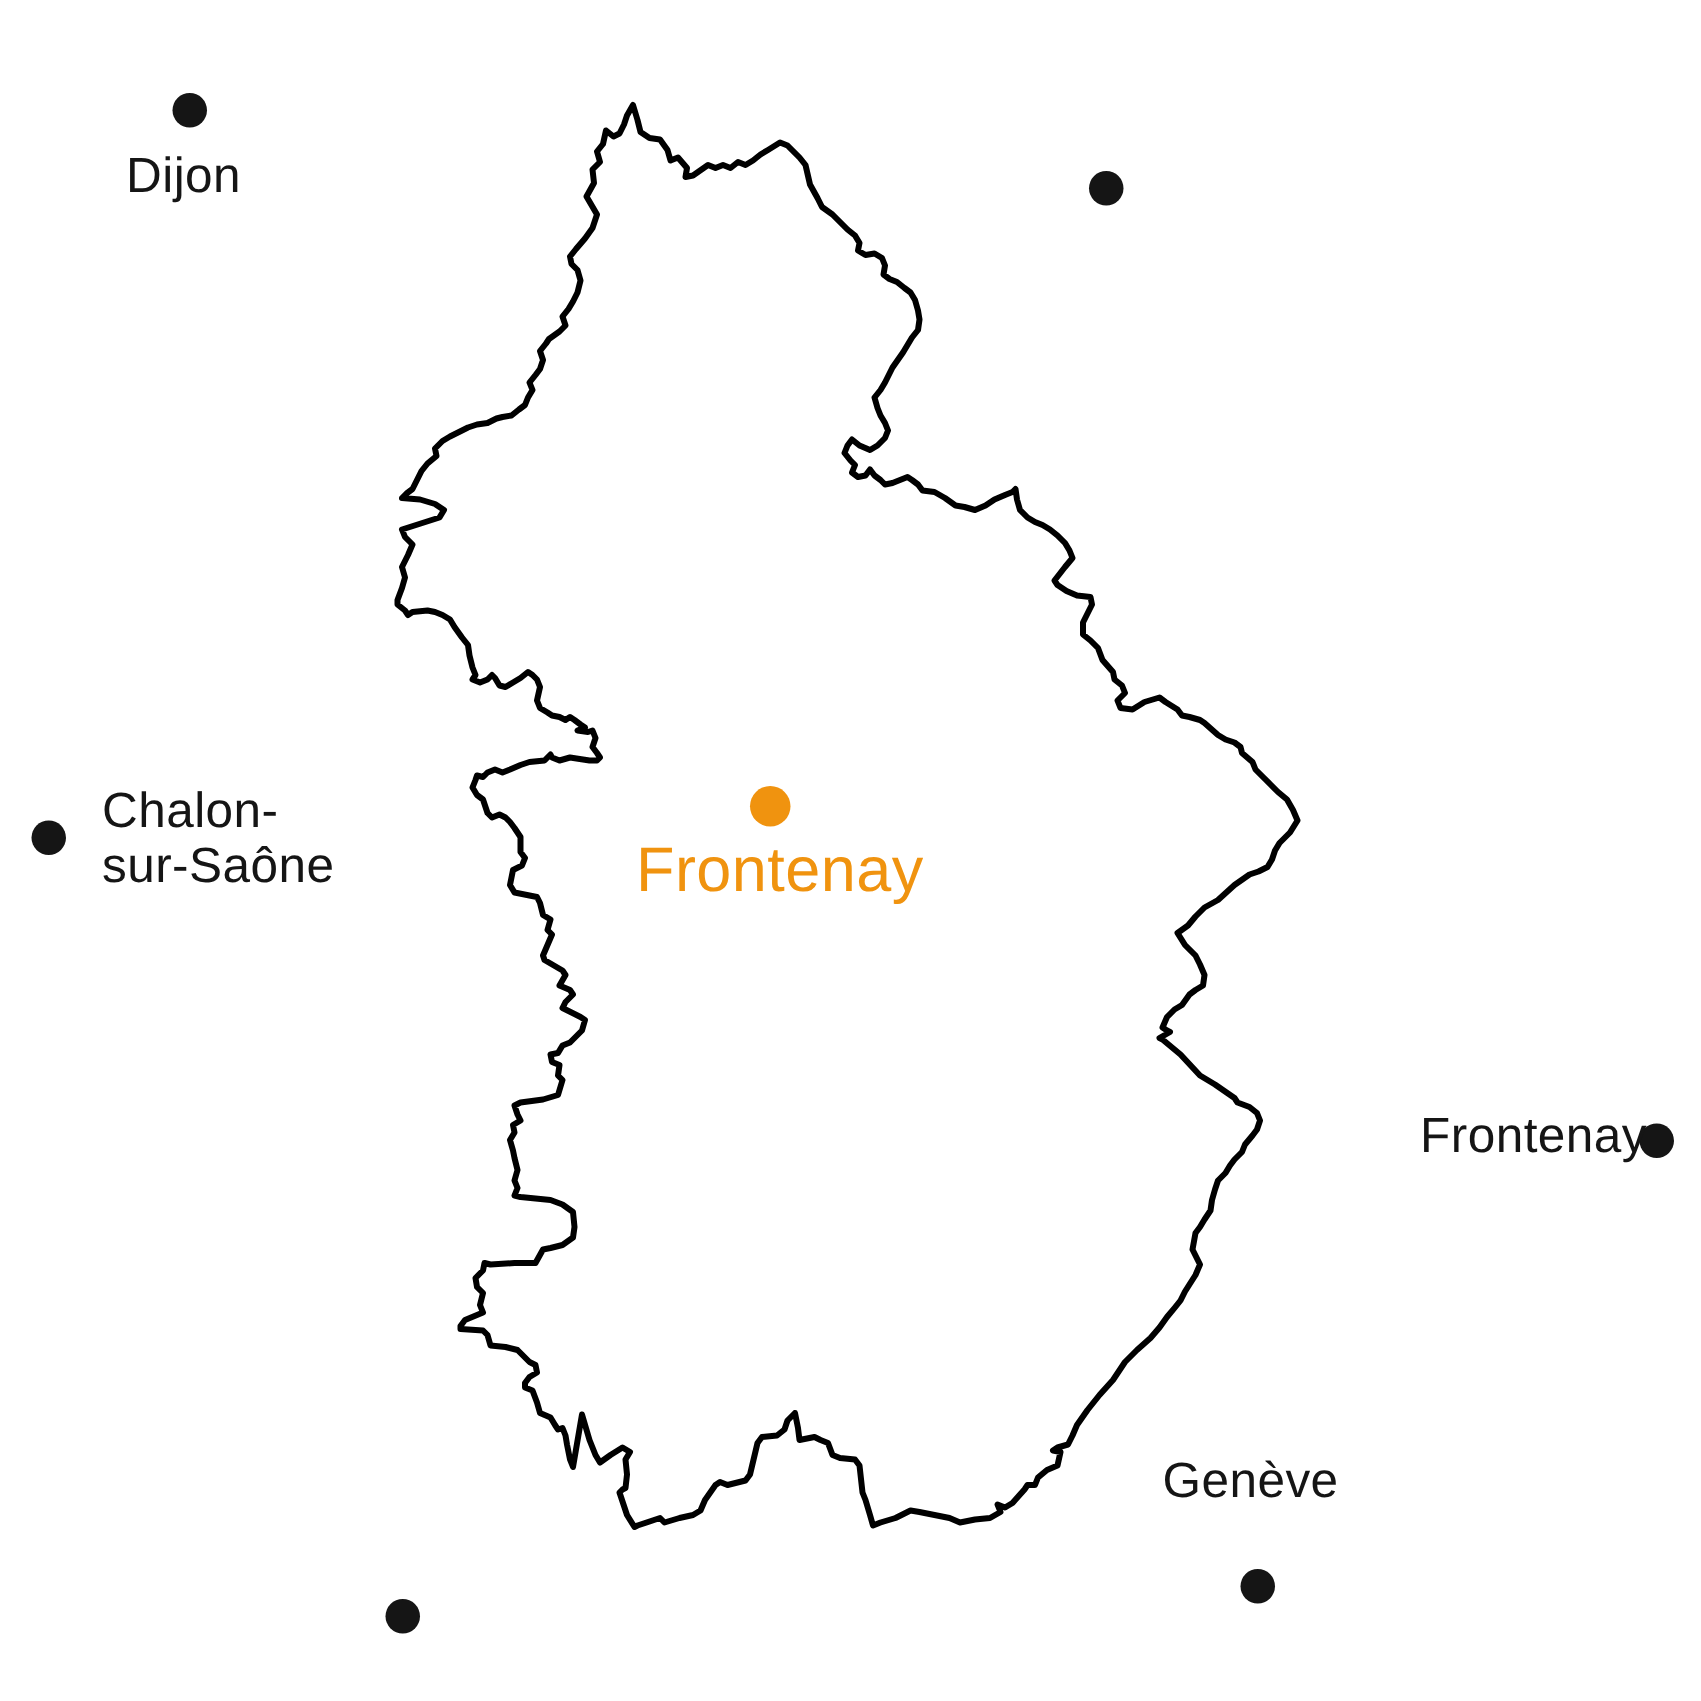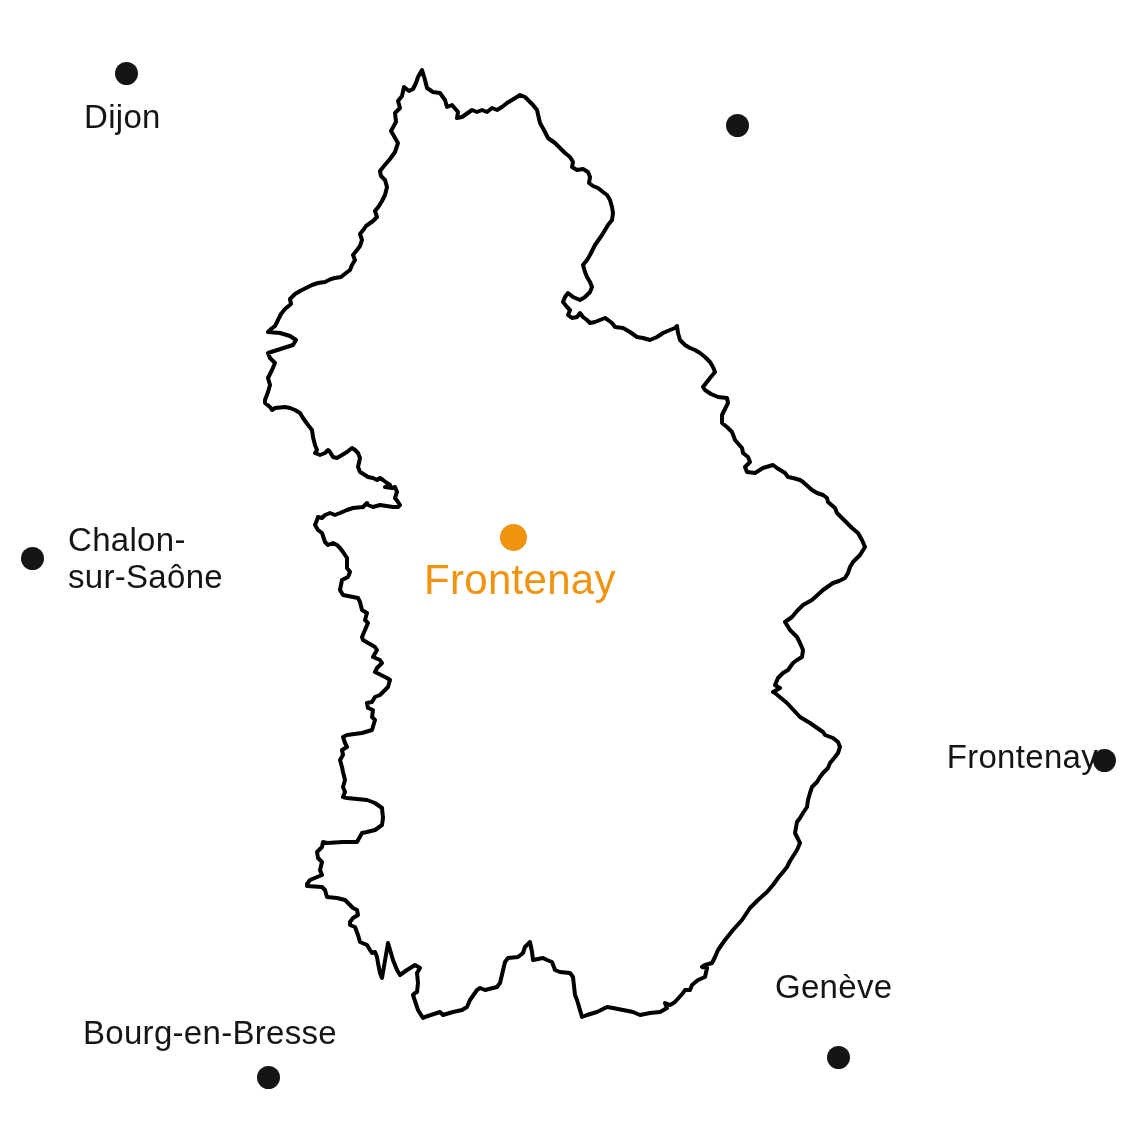--- a/index.html
+++ b/index.html
@@ -60,15 +60,14 @@
   <div class="dot accent" style="left:500px;top:524px"></div>
   <div class="label accent" style="left:424px;top:561px">Frontenay</div>
 
   <div class="dot" style="left:1093px;top:749px"></div>
   <div class="label" style="right:62px;top:738px">Frontenay</div>
 
   <div class="dot" style="left:827px;top:1046px"></div>
   <div class="label" style="left:775px;top:968px">Genève</div>
 
   <div class="dot" style="left:257px;top:1066px"></div>
-  <div class="label" style="left:83px;top:1014px">Bourg-en-Bresse</div>
 
 </div>
 
 </body></html>

